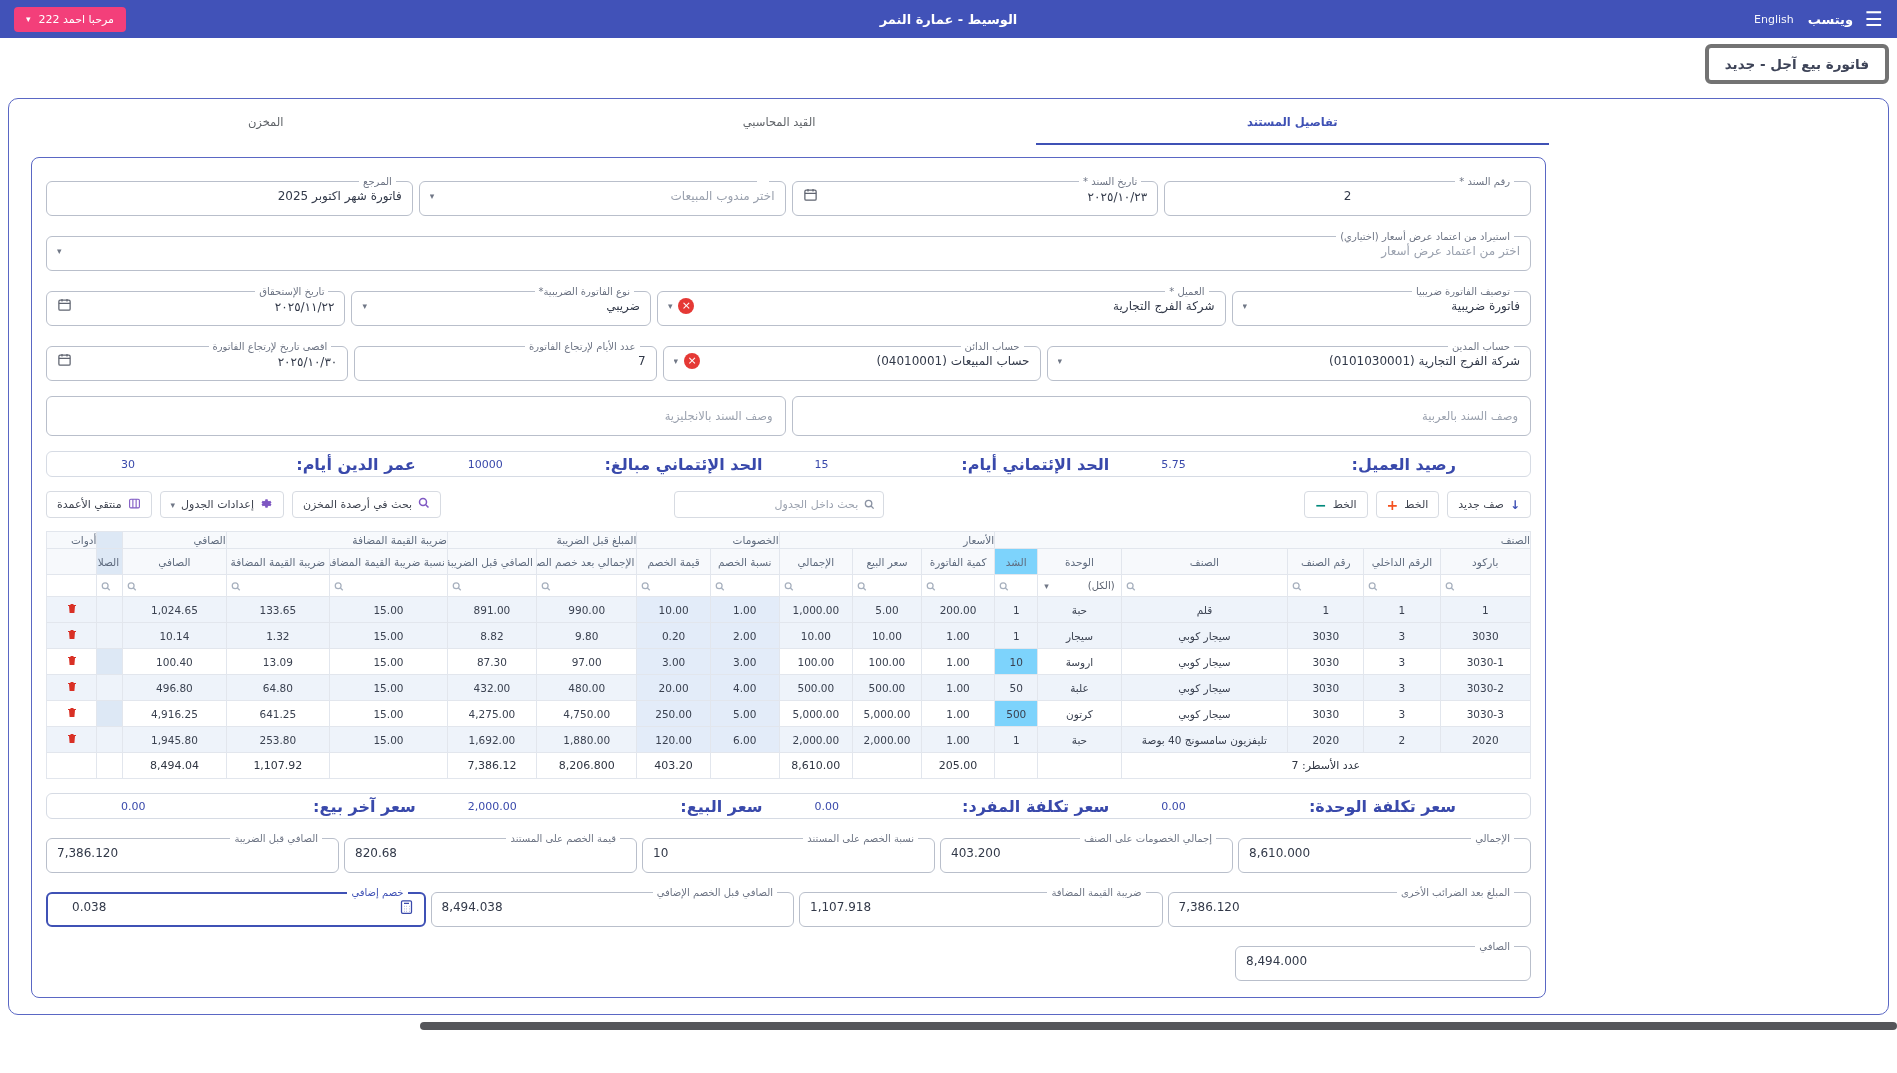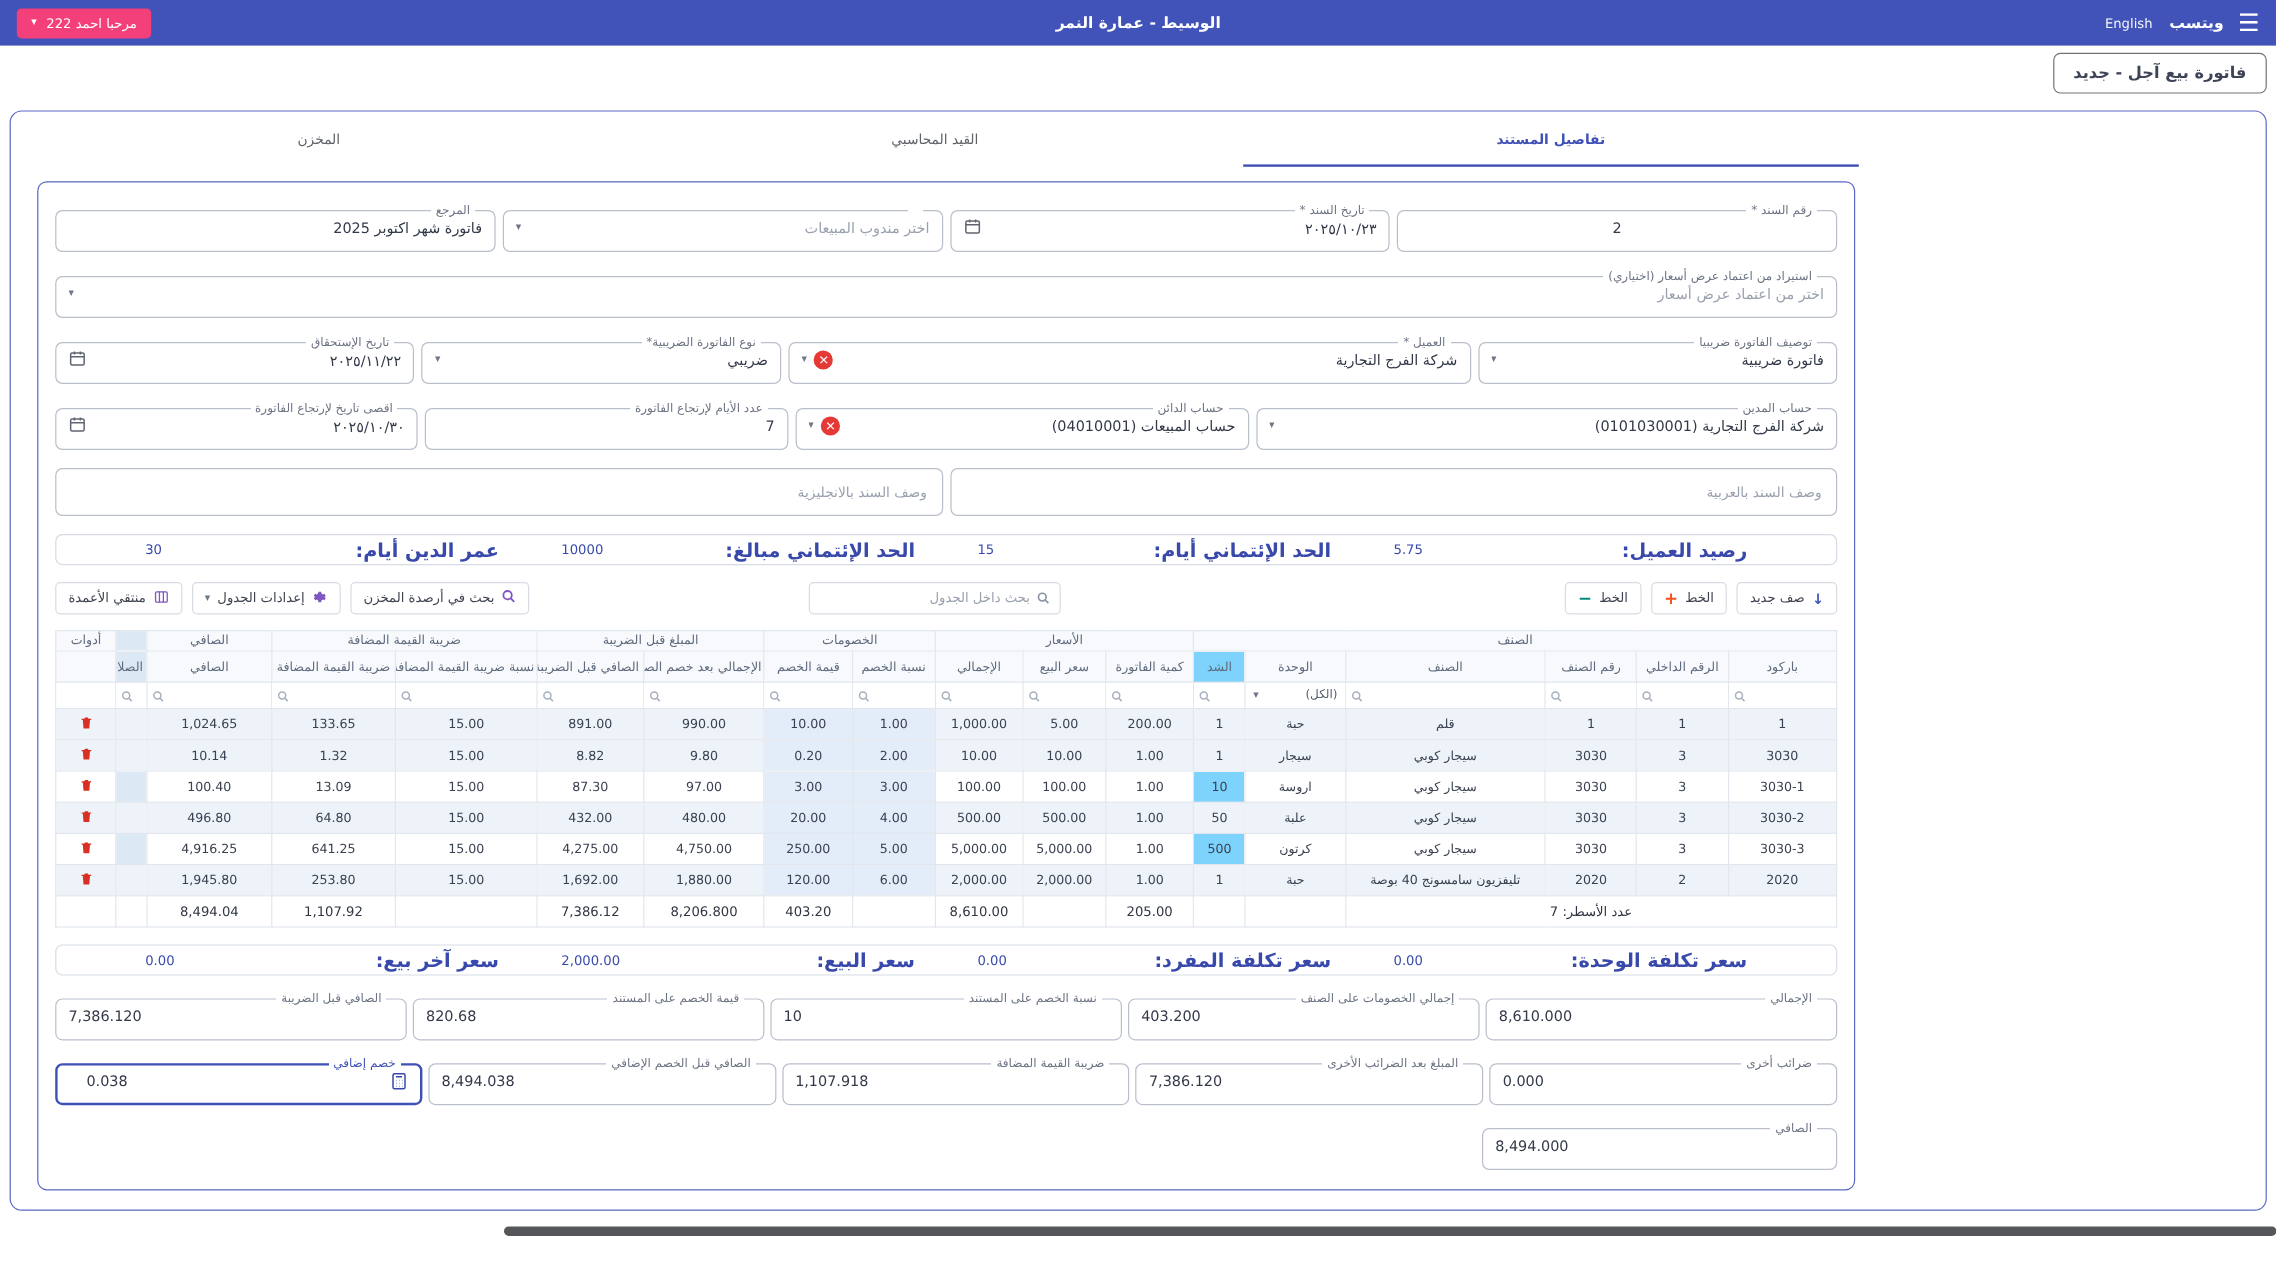--- a/index.html
+++ b/index.html
@@ -11,21 +11,21 @@
   .appbar { height:38px; background:#4152b8; display:flex; align-items:center; padding:0 14px; position:relative; }
   .hamburger { color:#fff; font-size:20px; line-height:1; cursor:pointer; margin-left:12px; letter-spacing:0; }
   .brand { color:#fff; font-size:13px; font-weight:bold; margin-left:14px; }
   .lang { color:#fff; font-size:11px; opacity:.95; }
   .appbar-center { position:absolute; left:50%; transform:translateX(-50%); color:#fff; font-size:13px; font-weight:bold; }
   .user-btn { margin-right:auto; background:#f33f7a; color:#fff; border:none; border-radius:4px; font-size:11px; font-family:inherit; padding:6px 12px; display:flex; align-items:center; gap:8px; cursor:pointer; }
   .user-btn .caret { font-size:9px; }
 
   
   .title-row { display:flex; margin:6px 8px 14px; }
-  .page-title { border:1px solid #737373; border-radius:6px; background:#fff; padding:8px 16px; font-size:13.5px; font-weight:bold; color:#3e4458;text-align:right; }
+  .page-title { border:4px solid #737373; border-radius:6px; background:#fff; padding:8px 16px; font-size:13.5px; font-weight:bold; color:#3e4458;text-align:right; }
 
   
   .card { margin:6px 8px 0; border:1px solid #5a67c4; border-radius:10px; background:#fff; padding-bottom:14px; }
 
   
   .tabs { display:flex; width:1540px; margin-left:0; margin-right:auto; height:46px; }
   .tab { flex:1; display:flex; align-items:center; justify-content:center; font-size:11.5px; color:#5f6368; cursor:pointer; position:relative; }
   .tab.active { color:#3f51b5; font-weight:bold; }
   .tab.active::after { content:""; position:absolute; bottom:0; left:0; right:0; height:2px; background:#3f51b5; }
 
@@ -59,21 +59,21 @@
   .ico-minus { color:#00897b; font-weight:bold; font-size:14px; }
   .sp1 { flex:1.8; } .sp2 { flex:1; }
   .tsearch { width:210px; height:27px; border:1px solid #d7dbe2; border-radius:4px; display:flex; align-items:center; gap:6px; padding:0 8px; }
   .tsearch input { border:none; outline:none; flex:1; font-size:11px; font-family:inherit; color:#3f4450; background:transparent; min-width:0; }
   .tsearch input::placeholder { color:#9aa1ae; }
 
   
   table.grid { width:100%; border-collapse:collapse; table-layout:fixed; border:1px solid #dfe3ea; }
   .grid th, .grid td { border:1px solid #e2e6ed; overflow:hidden; white-space:nowrap; }
   .grid thead th { background:#f7f9fc; color:#5f6b7e; font-weight:normal; font-size:10.5px; }
-  .grid tr.grp th { height:17px; }
+  .grid tr.grp th { height:17px;text-align:right; }
   .grid tr.hdr th { height:26px; padding:0 3px; }
   .grid tr.flt td { height:22px; background:#fff; position:relative; }
   .grid tr.flt .mag { position:absolute; left:4px; top:50%; transform:translateY(-50%); }
   .grid tr.flt .selcap { font-size:10px; color:#59606e; padding:0 6px; display:flex; justify-content:space-between; align-items:center; }
   .grid tbody td { height:26px; text-align:center; font-size:10.5px; color:#3a4150; padding:0 3px; }
   .grid tbody tr.striped td { background:#eef3fa; }
   .grid td.col-disc, .grid tbody tr.striped td.col-disc { background:#e3ecf9; }
   .grid th.col-pack, .grid tbody td.col-pack { background:#7dd3fc; }
   .grid tbody td.col-validity, .grid th.col-validity { background:#dde8f5; }
   .grid tr.tot td { height:26px; text-align:center; font-size:11px; color:#2f3542; background:#fff; border-top:1px solid #c9d0da; }
@@ -680,26 +680,20 @@
           </fieldset>
           <fieldset class="fs">
             <legend>الصافي قبل الضريبة</legend>
             <div class="sum-val">
               <span class="num">7,386.120</span>
             </div>
           </fieldset>
         </div>
       <div class="sum-row" id="sum-row-2">
           <fieldset class="fs">
-            <legend>ضرائب أخرى</legend>
-            <div class="sum-val">
-              <span class="num">0.000</span>
-            </div>
-          </fieldset>
-          <fieldset class="fs">
             <legend>المبلغ بعد الضرائب الأخرى</legend>
             <div class="sum-val">
               <span class="num">7,386.120</span>
             </div>
           </fieldset>
           <fieldset class="fs">
             <legend>ضريبة القيمة المضافة</legend>
             <div class="sum-val">
               <span class="num">1,107.918</span>
             </div>

